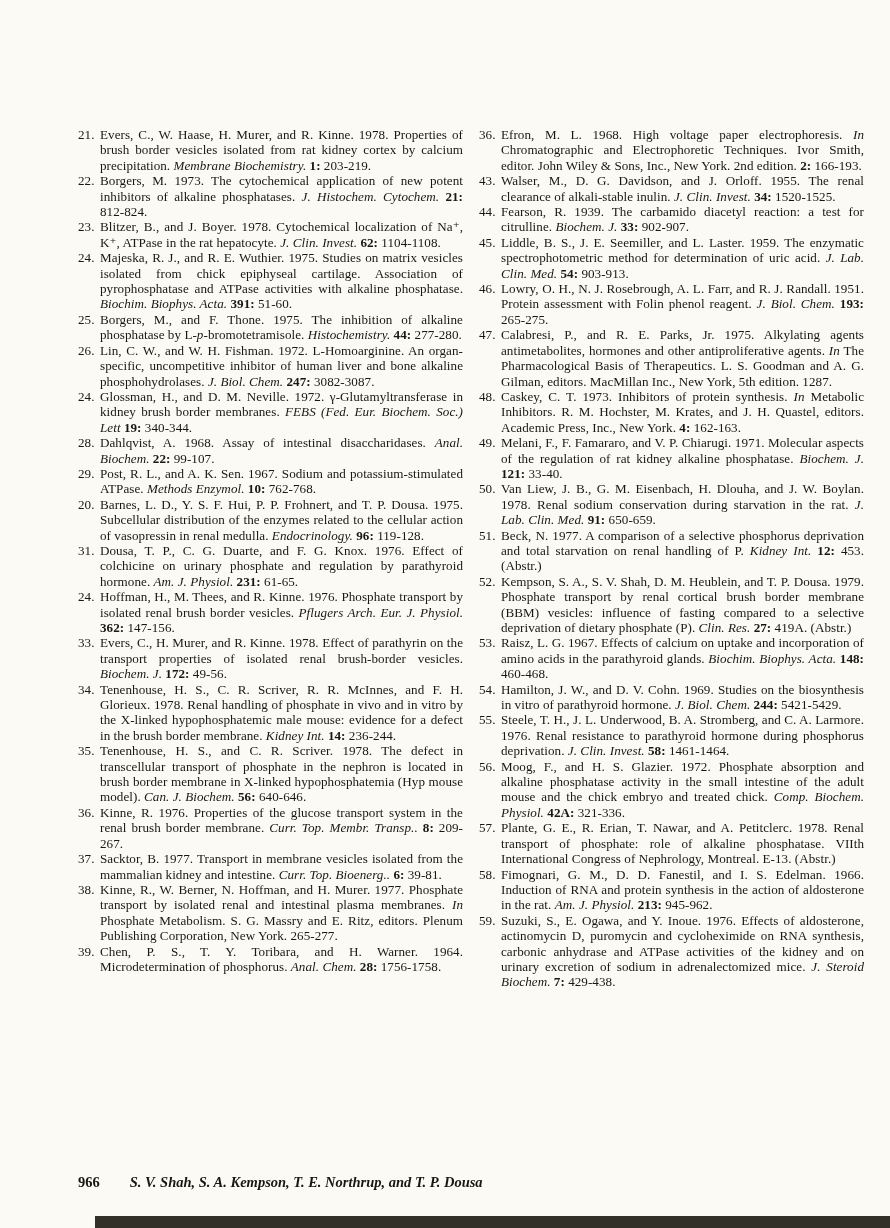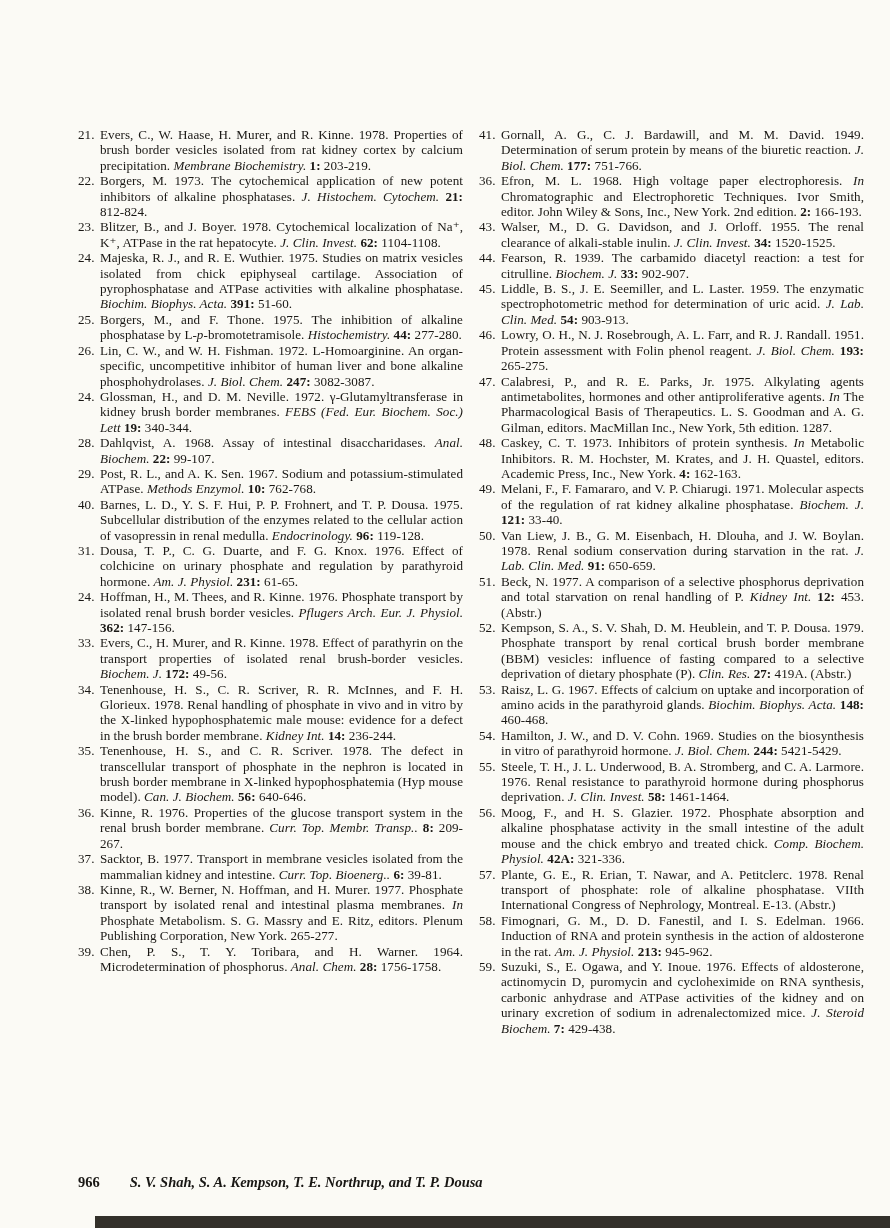--- a/index.html
+++ b/index.html
@@ -78,33 +78,32 @@
     <div class="col" id="col-left">
         <div class="ref"><span class="num">21.</span><span class="txt">Evers, C., W. Haase, H. Murer, and R. Kinne. 1978. Properties of brush border vesicles isolated from rat kidney cortex by calcium precipitation. <i>Membrane Biochemistry.</i> <b>1:</b> 203-219.</span></div>
         <div class="ref"><span class="num">22.</span><span class="txt">Borgers, M. 1973. The cytochemical application of new potent inhibitors of alkaline phosphatases. <i>J. Histochem. Cytochem.</i> <b>21:</b> 812-824.</span></div>
         <div class="ref"><span class="num">23.</span><span class="txt">Blitzer, B., and J. Boyer. 1978. Cytochemical localization of Na⁺, K⁺, ATPase in the rat hepatocyte. <i>J. Clin. Invest.</i> <b>62:</b> 1104-1108.</span></div>
         <div class="ref"><span class="num">24.</span><span class="txt">Majeska, R. J., and R. E. Wuthier. 1975. Studies on matrix vesicles isolated from chick epiphyseal cartilage. Association of pyrophosphatase and ATPase activities with alkaline phosphatase. <i>Biochim. Biophys. Acta.</i> <b>391:</b> 51-60.</span></div>
         <div class="ref"><span class="num">25.</span><span class="txt">Borgers, M., and F. Thone. 1975. The inhibition of alkaline phosphatase by L-<i>p</i>-bromotetramisole. <i>Histochemistry.</i> <b>44:</b> 277-280.</span></div>
         <div class="ref"><span class="num">26.</span><span class="txt">Lin, C. W., and W. H. Fishman. 1972. L-Homoarginine. An organ-specific, uncompetitive inhibitor of human liver and bone alkaline phosphohydrolases. <i>J. Biol. Chem.</i> <b>247:</b> 3082-3087.</span></div>
         <div class="ref"><span class="num">24.</span><span class="txt">Glossman, H., and D. M. Neville. 1972. γ-Glutamyltransferase in kidney brush border membranes. <i>FEBS (Fed. Eur. Biochem. Soc.) Lett</i> <b>19:</b> 340-344.</span></div>
         <div class="ref"><span class="num">28.</span><span class="txt">Dahlqvist, A. 1968. Assay of intestinal disaccharidases. <i>Anal. Biochem.</i> <b>22:</b> 99-107.</span></div>
         <div class="ref"><span class="num">29.</span><span class="txt">Post, R. L., and A. K. Sen. 1967. Sodium and potassium-stimulated ATPase. <i>Methods Enzymol.</i> <b>10:</b> 762-768.</span></div>
-        <div class="ref"><span class="num">40.</span><span class="txt">Barnes, L. D., Y. S. F. Hui, P. P. Frohnert, and T. P. Dousa. 1975. Subcellular distribution of the enzymes related to the cellular action of vasopressin in renal medulla. <i>Endocrinology.</i> <b>96:</b> 119-128.</span></div>
+        <div class="ref"><span class="num">20.</span><span class="txt">Barnes, L. D., Y. S. F. Hui, P. P. Frohnert, and T. P. Dousa. 1975. Subcellular distribution of the enzymes related to the cellular action of vasopressin in renal medulla. <i>Endocrinology.</i> <b>96:</b> 119-128.</span></div>
         <div class="ref"><span class="num">31.</span><span class="txt">Dousa, T. P., C. G. Duarte, and F. G. Knox. 1976. Effect of colchicine on urinary phosphate and regulation by parathyroid hormone. <i>Am. J. Physiol.</i> <b>231:</b> 61-65.</span></div>
         <div class="ref"><span class="num">24.</span><span class="txt">Hoffman, H., M. Thees, and R. Kinne. 1976. Phosphate transport by isolated renal brush border vesicles. <i>Pflugers Arch. Eur. J. Physiol.</i> <b>362:</b> 147-156.</span></div>
         <div class="ref"><span class="num">33.</span><span class="txt">Evers, C., H. Murer, and R. Kinne. 1978. Effect of parathyrin on the transport properties of isolated renal brush-border vesicles. <i>Biochem. J.</i> <b>172:</b> 49-56.</span></div>
         <div class="ref"><span class="num">34.</span><span class="txt">Tenenhouse, H. S., C. R. Scriver, R. R. McInnes, and F. H. Glorieux. 1978. Renal handling of phosphate in vivo and in vitro by the X-linked hypophosphatemic male mouse: evidence for a defect in the brush border membrane. <i>Kidney Int.</i> <b>14:</b> 236-244.</span></div>
         <div class="ref"><span class="num">35.</span><span class="txt">Tenenhouse, H. S., and C. R. Scriver. 1978. The defect in transcellular transport of phosphate in the nephron is located in brush border membrane in X-linked hypophosphatemia (Hyp mouse model). <i>Can. J. Biochem.</i> <b>56:</b> 640-646.</span></div>
         <div class="ref"><span class="num">36.</span><span class="txt">Kinne, R. 1976. Properties of the glucose transport system in the renal brush border membrane. <i>Curr. Top. Membr. Transp..</i> <b>8:</b> 209-267.</span></div>
         <div class="ref"><span class="num">37.</span><span class="txt">Sacktor, B. 1977. Transport in membrane vesicles isolated from the mammalian kidney and intestine. <i>Curr. Top. Bioenerg..</i> <b>6:</b> 39-81.</span></div>
         <div class="ref"><span class="num">38.</span><span class="txt">Kinne, R., W. Berner, N. Hoffman, and H. Murer. 1977. Phosphate transport by isolated renal and intestinal plasma membranes. <i>In</i> Phosphate Metabolism. S. G. Massry and E. Ritz, editors. Plenum Publishing Corporation, New York. 265-277.</span></div>
         <div class="ref"><span class="num">39.</span><span class="txt">Chen, P. S., T. Y. Toribara, and H. Warner. 1964. Microdetermination of phosphorus. <i>Anal. Chem.</i> <b>28:</b> 1756-1758.</span></div>
       </div>
     <div class="col" id="col-right">
-        <div class="ref"><span class="num">41.</span><span class="txt">Gornall, A. G., C. J. Bardawill, and M. M. David. 1949. Determination of serum protein by means of the biuretic reaction. <i>J. Biol. Chem.</i> <b>177:</b> 751-766.</span></div>
         <div class="ref"><span class="num">36.</span><span class="txt">Efron, M. L. 1968. High voltage paper electrophoresis. <i>In</i> Chromatographic and Electrophoretic Techniques. Ivor Smith, editor. John Wiley &amp; Sons, Inc., New York. 2nd edition. <b>2:</b> 166-193.</span></div>
         <div class="ref"><span class="num">43.</span><span class="txt">Walser, M., D. G. Davidson, and J. Orloff. 1955. The renal clearance of alkali-stable inulin. <i>J. Clin. Invest.</i> <b>34:</b> 1520-1525.</span></div>
         <div class="ref"><span class="num">44.</span><span class="txt">Fearson, R. 1939. The carbamido diacetyl reaction: a test for citrulline. <i>Biochem. J.</i> <b>33:</b> 902-907.</span></div>
         <div class="ref"><span class="num">45.</span><span class="txt">Liddle, B. S., J. E. Seemiller, and L. Laster. 1959. The enzymatic spectrophotometric method for determination of uric acid. <i>J. Lab. Clin. Med.</i> <b>54:</b> 903-913.</span></div>
         <div class="ref"><span class="num">46.</span><span class="txt">Lowry, O. H., N. J. Rosebrough, A. L. Farr, and R. J. Randall. 1951. Protein assessment with Folin phenol reagent. <i>J. Biol. Chem.</i> <b>193:</b> 265-275.</span></div>
         <div class="ref"><span class="num">47.</span><span class="txt">Calabresi, P., and R. E. Parks, Jr. 1975. Alkylating agents antimetabolites, hormones and other antiproliferative agents. <i>In</i> The Pharmacological Basis of Therapeutics. L. S. Goodman and A. G. Gilman, editors. MacMillan Inc., New York, 5th edition. 1287.</span></div>
         <div class="ref"><span class="num">48.</span><span class="txt">Caskey, C. T. 1973. Inhibitors of protein synthesis. <i>In</i> Metabolic Inhibitors. R. M. Hochster, M. Krates, and J. H. Quastel, editors. Academic Press, Inc., New York. <b>4:</b> 162-163.</span></div>
         <div class="ref"><span class="num">49.</span><span class="txt">Melani, F., F. Famararo, and V. P. Chiarugi. 1971. Molecular aspects of the regulation of rat kidney alkaline phosphatase. <i>Biochem. J.</i> <b>121:</b> 33-40.</span></div>
         <div class="ref"><span class="num">50.</span><span class="txt">Van Liew, J. B., G. M. Eisenbach, H. Dlouha, and J. W. Boylan. 1978. Renal sodium conservation during starvation in the rat. <i>J. Lab. Clin. Med.</i> <b>91:</b> 650-659.</span></div>
         <div class="ref"><span class="num">51.</span><span class="txt">Beck, N. 1977. A comparison of a selective phosphorus deprivation and total starvation on renal handling of P. <i>Kidney Int.</i> <b>12:</b> 453. (Abstr.)</span></div>

